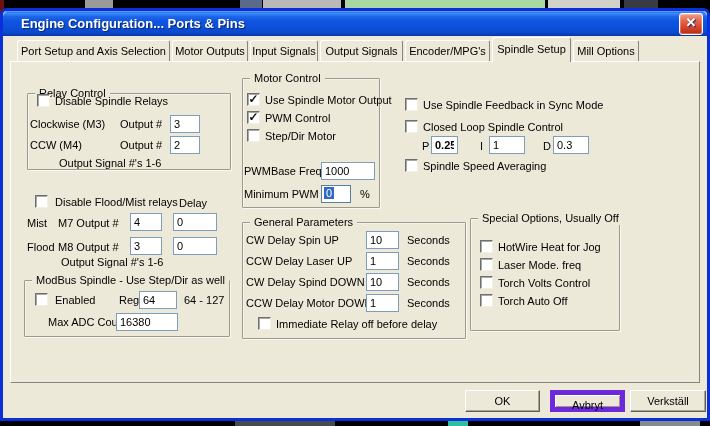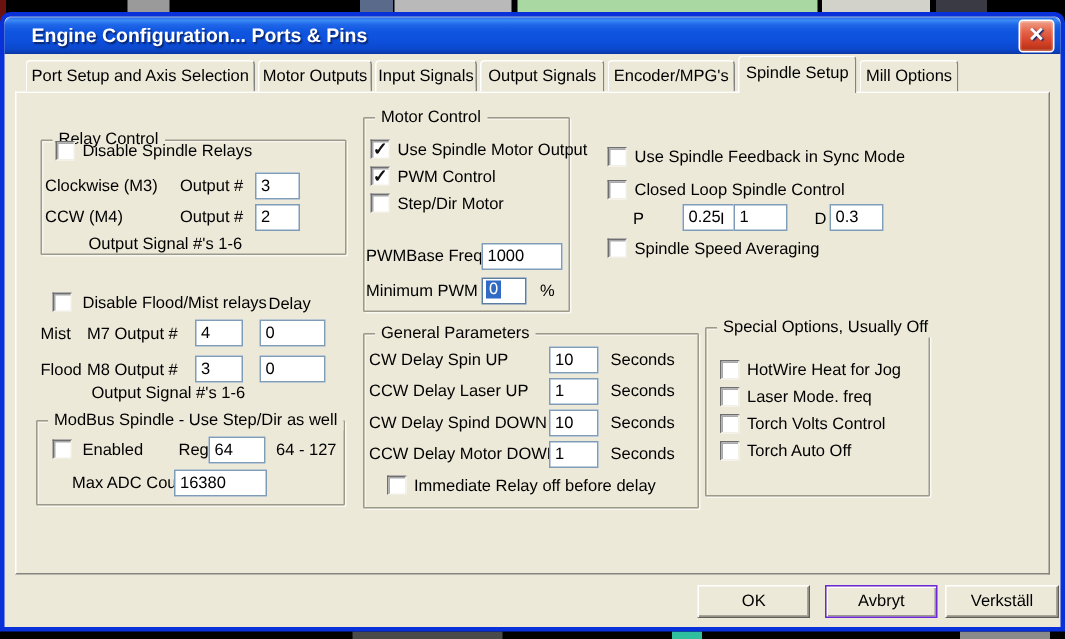--- a/index.html
+++ b/index.html
@@ -80,21 +80,21 @@
   .sel{background:#316AC5;color:#fff;padding:0 2px;}
   .btn{
     position:absolute;height:22px;box-sizing:border-box;
     background:#ECE9D8;
     border:1px solid;border-color:#fff #5f5f58 #5f5f58 #fff;
     box-shadow:inset -1px -1px 0 #a8a599;
     font-family:"Liberation Sans", sans-serif;font-size:11px;text-align:center;line-height:19px;
     z-index:4;cursor:default;
   }
   .btn.default{
-    border:1px solid #6d28d9;
+    border:5px solid #6d28d9;
     box-shadow:inset 1px 1px 0 #fff, inset -1px -1px 0 #9a978b;
   }
 </style>
 </head>
 <body>
 
 <div class="frag" style="left:0;top:0;width:4px;height:44px;background:#6b1210;"></div>
 <div class="frag" style="left:85px;top:0;width:28px;height:8px;background:#9a9a9a;"></div>
 <div class="frag" style="left:240px;top:0;width:22px;height:8px;background:#5a6a8a;"></div>
 <div class="frag" style="left:263px;top:0;width:78px;height:8px;background:#b9b9b9;"></div>
@@ -176,21 +176,21 @@
     <input class="tin" readonly="" style="left: 318px; top: 126px; width: 54px;" value="1000">
     <span class="lbl" style="left:241px;top:152px;">Minimum PWM</span>
     <div class="tindiv" style="left:318px;top:149px;width:30px;"><span class="sel">0</span></div>
     <span class="lbl" style="left:357px;top:152px;">%</span>
 
     <div class="cb" style="left:402px;top:62px;"><span></span></div>
     <span class="lbl" style="left:420px;top:63px;max-width:180px;overflow:hidden;">Use Spindle Feedback in Sync Modes</span>
     <div class="cb" style="left:402px;top:84px;"><span></span></div>
     <span class="lbl" style="left:420px;top:85px;">Closed Loop Spindle Control</span>
     <span class="lbl" style="left:419px;top:104px;">P</span>
-    <input class="tin" readonly="" style="left: 452px; top: 100px; width: 38px;" value="0.25">
+    <input class="tin" readonly="" style="left: 428px; top: 100px; width: 27px; font-weight: bold;" value="0.25">
     <span class="lbl" style="left:477px;top:104px;">I</span>
     <input class="tin" readonly="" style="left: 486px; top: 100px; width: 36px;" value="1">
     <span class="lbl" style="left:540px;top:104px;">D</span>
     <input class="tin" readonly="" style="left: 550px; top: 100px; width: 36px;" value="0.3">
     <div class="cb" style="left:402px;top:123px;"><span></span></div>
     <span class="lbl" style="left:420px;top:124px;">Spindle Speed Averaging</span>
 
     <div class="group" style="left:239px;top:186px;width:224px;height:117px;">
       <span class="legend">General Parameters</span>
     </div>

